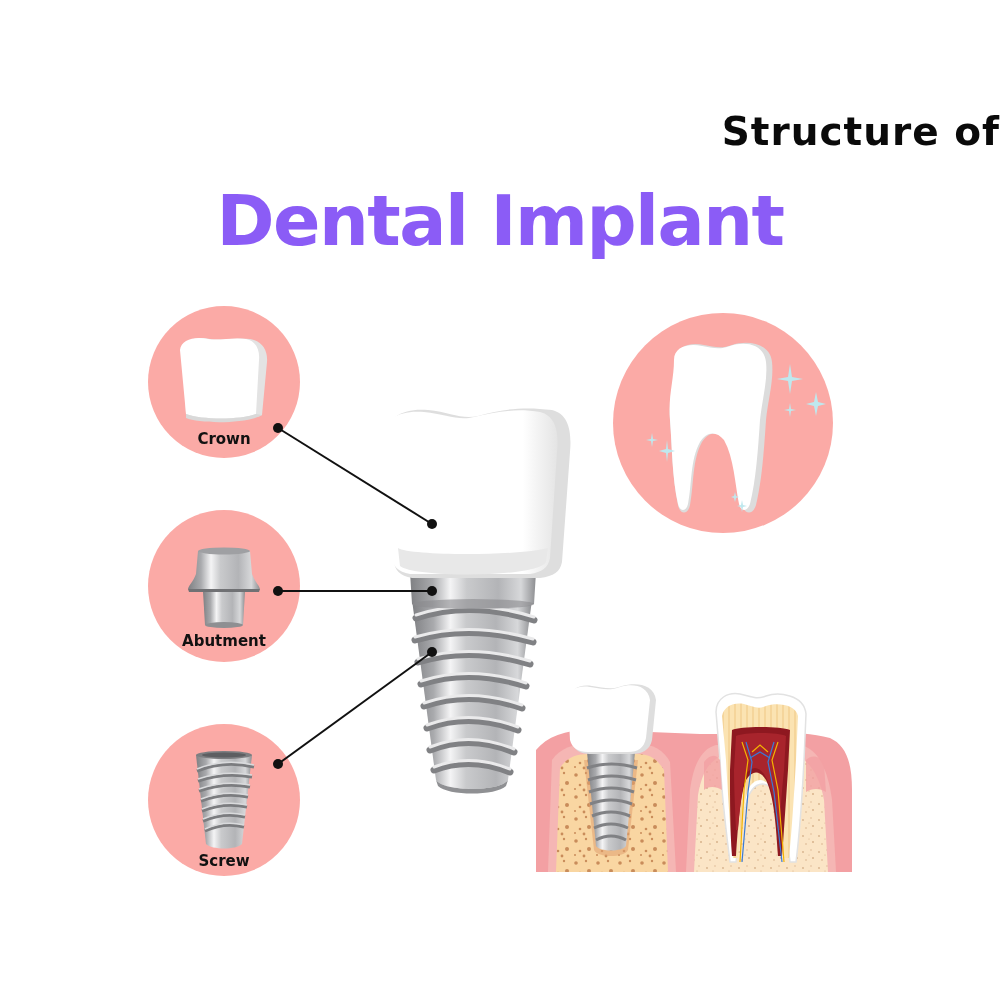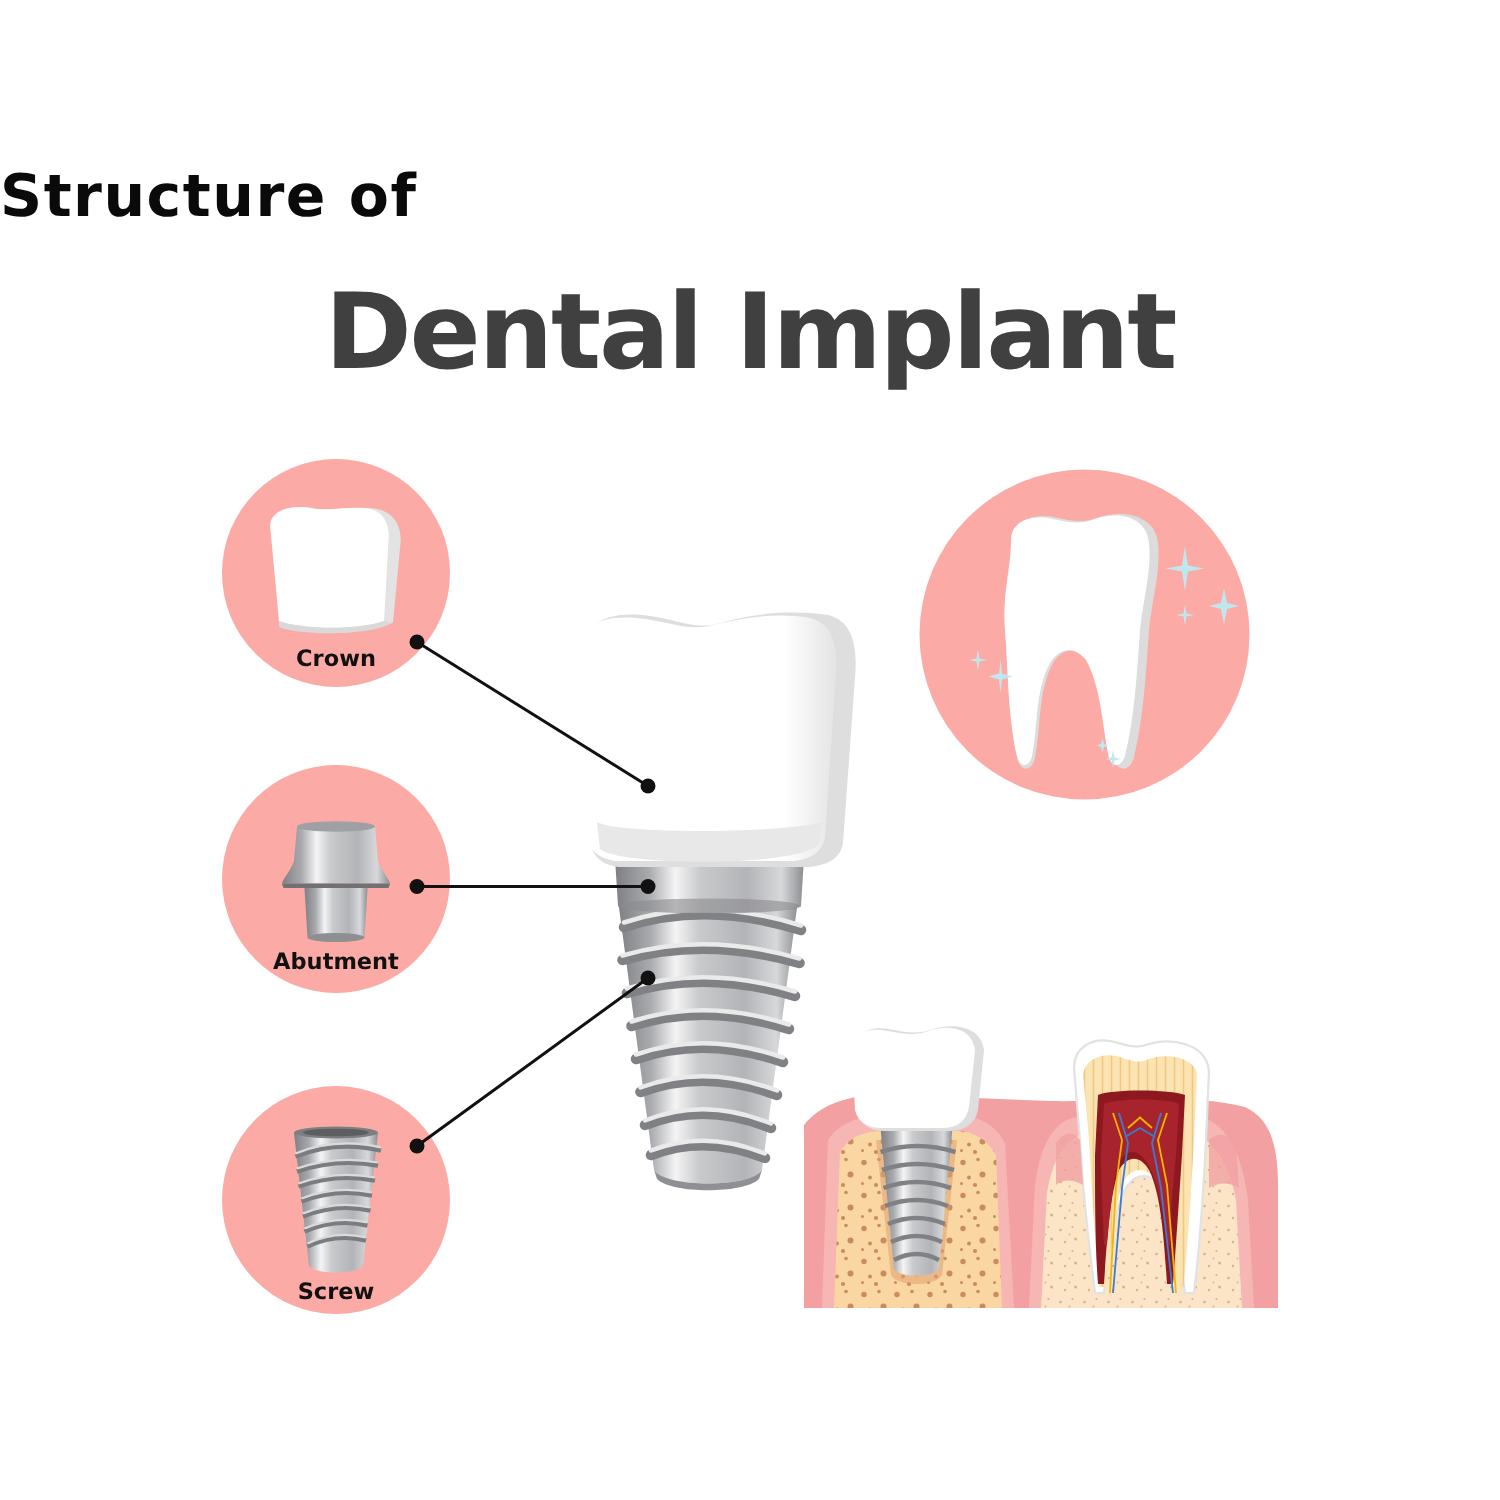--- a/index.html
+++ b/index.html
@@ -1,23 +1,23 @@
 <!DOCTYPE html>
 <html><head>
 <meta charset="utf-8">
 <style>
   html, body { margin: 0; padding: 0; background: #ffffff; }
   body { width: 1000px; height: 1000px; position: relative; overflow: hidden;
          font-family: "DejaVu Sans", "Liberation Sans", sans-serif; }
-  .title-line1 { position: absolute; left: 0; width: 1000px; top: 112px; text-align: left;
+  .title-line1 { position: absolute; left: 0; width: 1000px; top: 112px; text-align: right;
                  font-family: "DejaVu Sans", sans-serif; font-weight: bold; font-size: 39px;
                  letter-spacing: 1px; color: #0a0a0a; line-height: 1; }
   .title-line2 { position: absolute; left: 0; width: 1000px; top: 186px; text-align: center;
                  font-family: "DejaVu Sans", sans-serif; font-weight: bold; font-size: 70px;
-                 letter-spacing: -1.5px; color: #404040; line-height: 1; }
+                 letter-spacing: -1.5px; color: #8b5cf6; line-height: 1; }
   svg.scene { position: absolute; left: 0; top: 0; }
   .label { font-family: "DejaVu Sans", sans-serif; font-weight: bold; fill: #111; }
 </style>
 </head>
 <body>
 
 <div class="title-line1">Structure of</div>
 <div class="title-line2">Dental Implant</div>
 
 <svg class="scene" width="1000" height="1000" viewBox="0 0 1000 1000">

